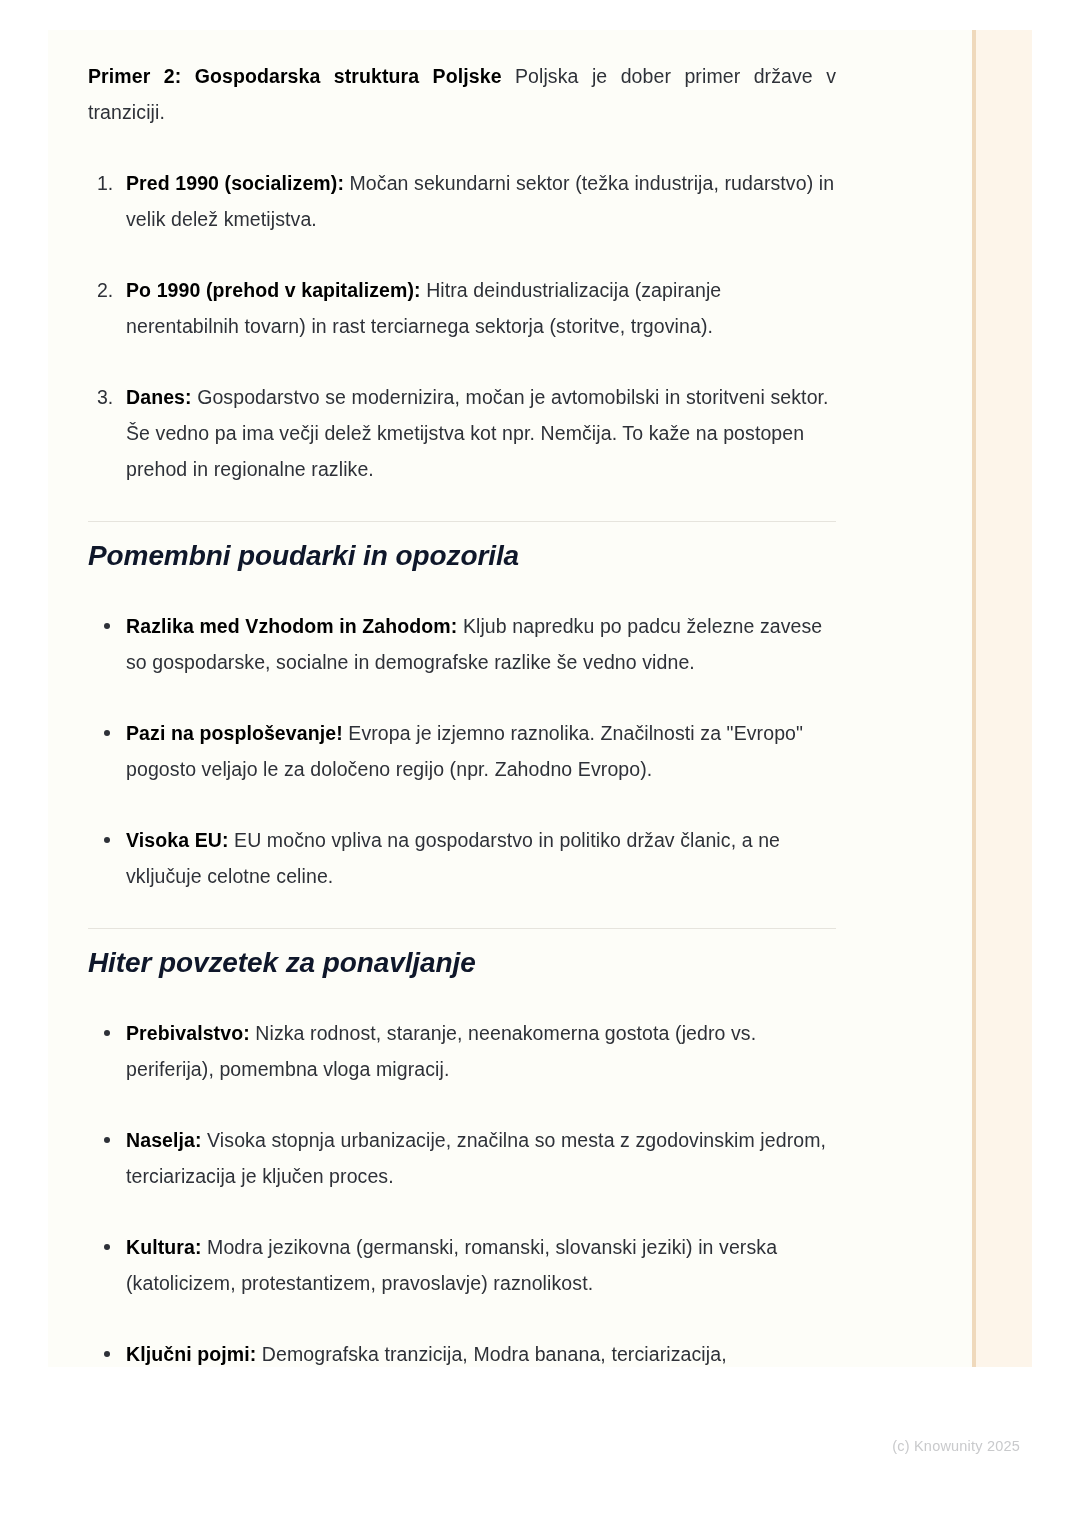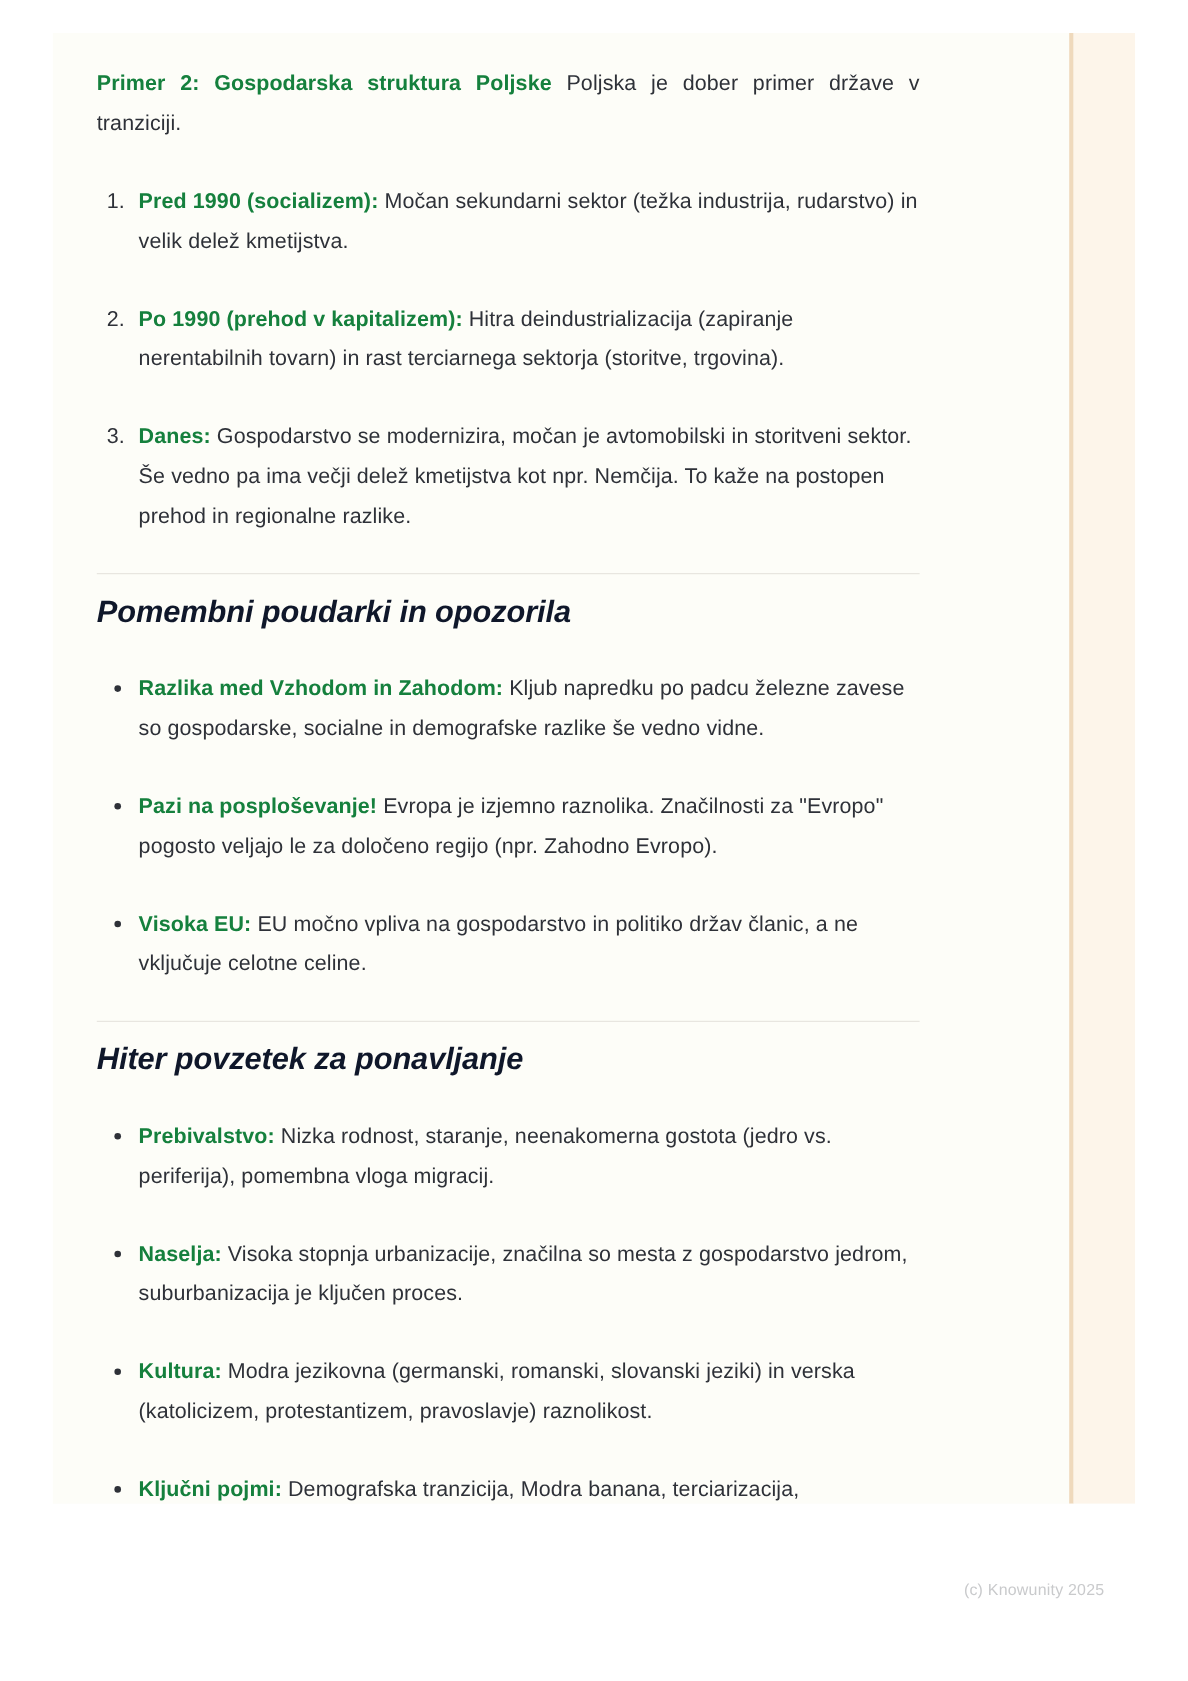--- a/index.html
+++ b/index.html
@@ -54,21 +54,21 @@
   .para {
     font-size: 19.5px;
     line-height: 36px;
     color: #2e3138;
     text-align: justify;
     margin: 0 0 6px 0;
     letter-spacing: 0.1px;
   }
   .para b, .li-body b {
     font-weight: 700;
-    color: #15803d;
+    color: #000000;
   }
 
   ol.num-list {
     margin: 14px 0 0 0;
     padding: 0 0 0 38px;
     list-style: none;
     counter-reset: numitem;
   }
   ol.num-list > li {
     counter-increment: numitem;
@@ -127,21 +127,21 @@
     font-weight: 700;
     color: #0f172a;
     margin: 17px 0 0 0;
     letter-spacing: -0.1px;
     font-style: italic;
   }
 
   
   .footer-credit {
     position: absolute;
-    right: 76px;
+    right: 60px;
     top: 1438px;
     font-size: 14.5px;
     color: #c9cacc;
     letter-spacing: 0.2px;
     font-family: "Liberation Sans", sans-serif;
   }
 </style>
 </head>
 <body>
 
@@ -186,21 +186,21 @@
 
     <hr class="divider">
 
     <h2 class="section-head">Hiter povzetek za ponavljanje</h2>
 
     <ul class="bullet-list">
       <li>
         <span class="li-body"><b>Prebivalstvo:</b><span> Nizka rodnost, staranje, neenakomerna gostota (jedro vs. periferija), pomembna vloga migracij.</span></span>
       </li>
       <li>
-        <span class="li-body"><b>Naselja:</b><span> Visoka stopnja urbanizacije, značilna so mesta z gospodarstvo jedrom, suburbanizacija je ključen proces.</span></span>
+        <span class="li-body"><b>Naselja:</b><span> Visoka stopnja urbanizacije, značilna so mesta z zgodovinskim jedrom, terciarizacija je ključen proces.</span></span>
       </li>
       <li>
         <span class="li-body"><b>Kultura:</b><span> Modra jezikovna (germanski, romanski, slovanski jeziki) in verska (katolicizem, protestantizem, pravoslavje) raznolikost.</span></span>
       </li>
       <li>
         <span class="li-body"><b>Ključni pojmi:</b><span> Demografska tranzicija, Modra banana, terciarizacija, suburbanizacija.</span></span>
       </li>
     </ul>
 
   </div>

